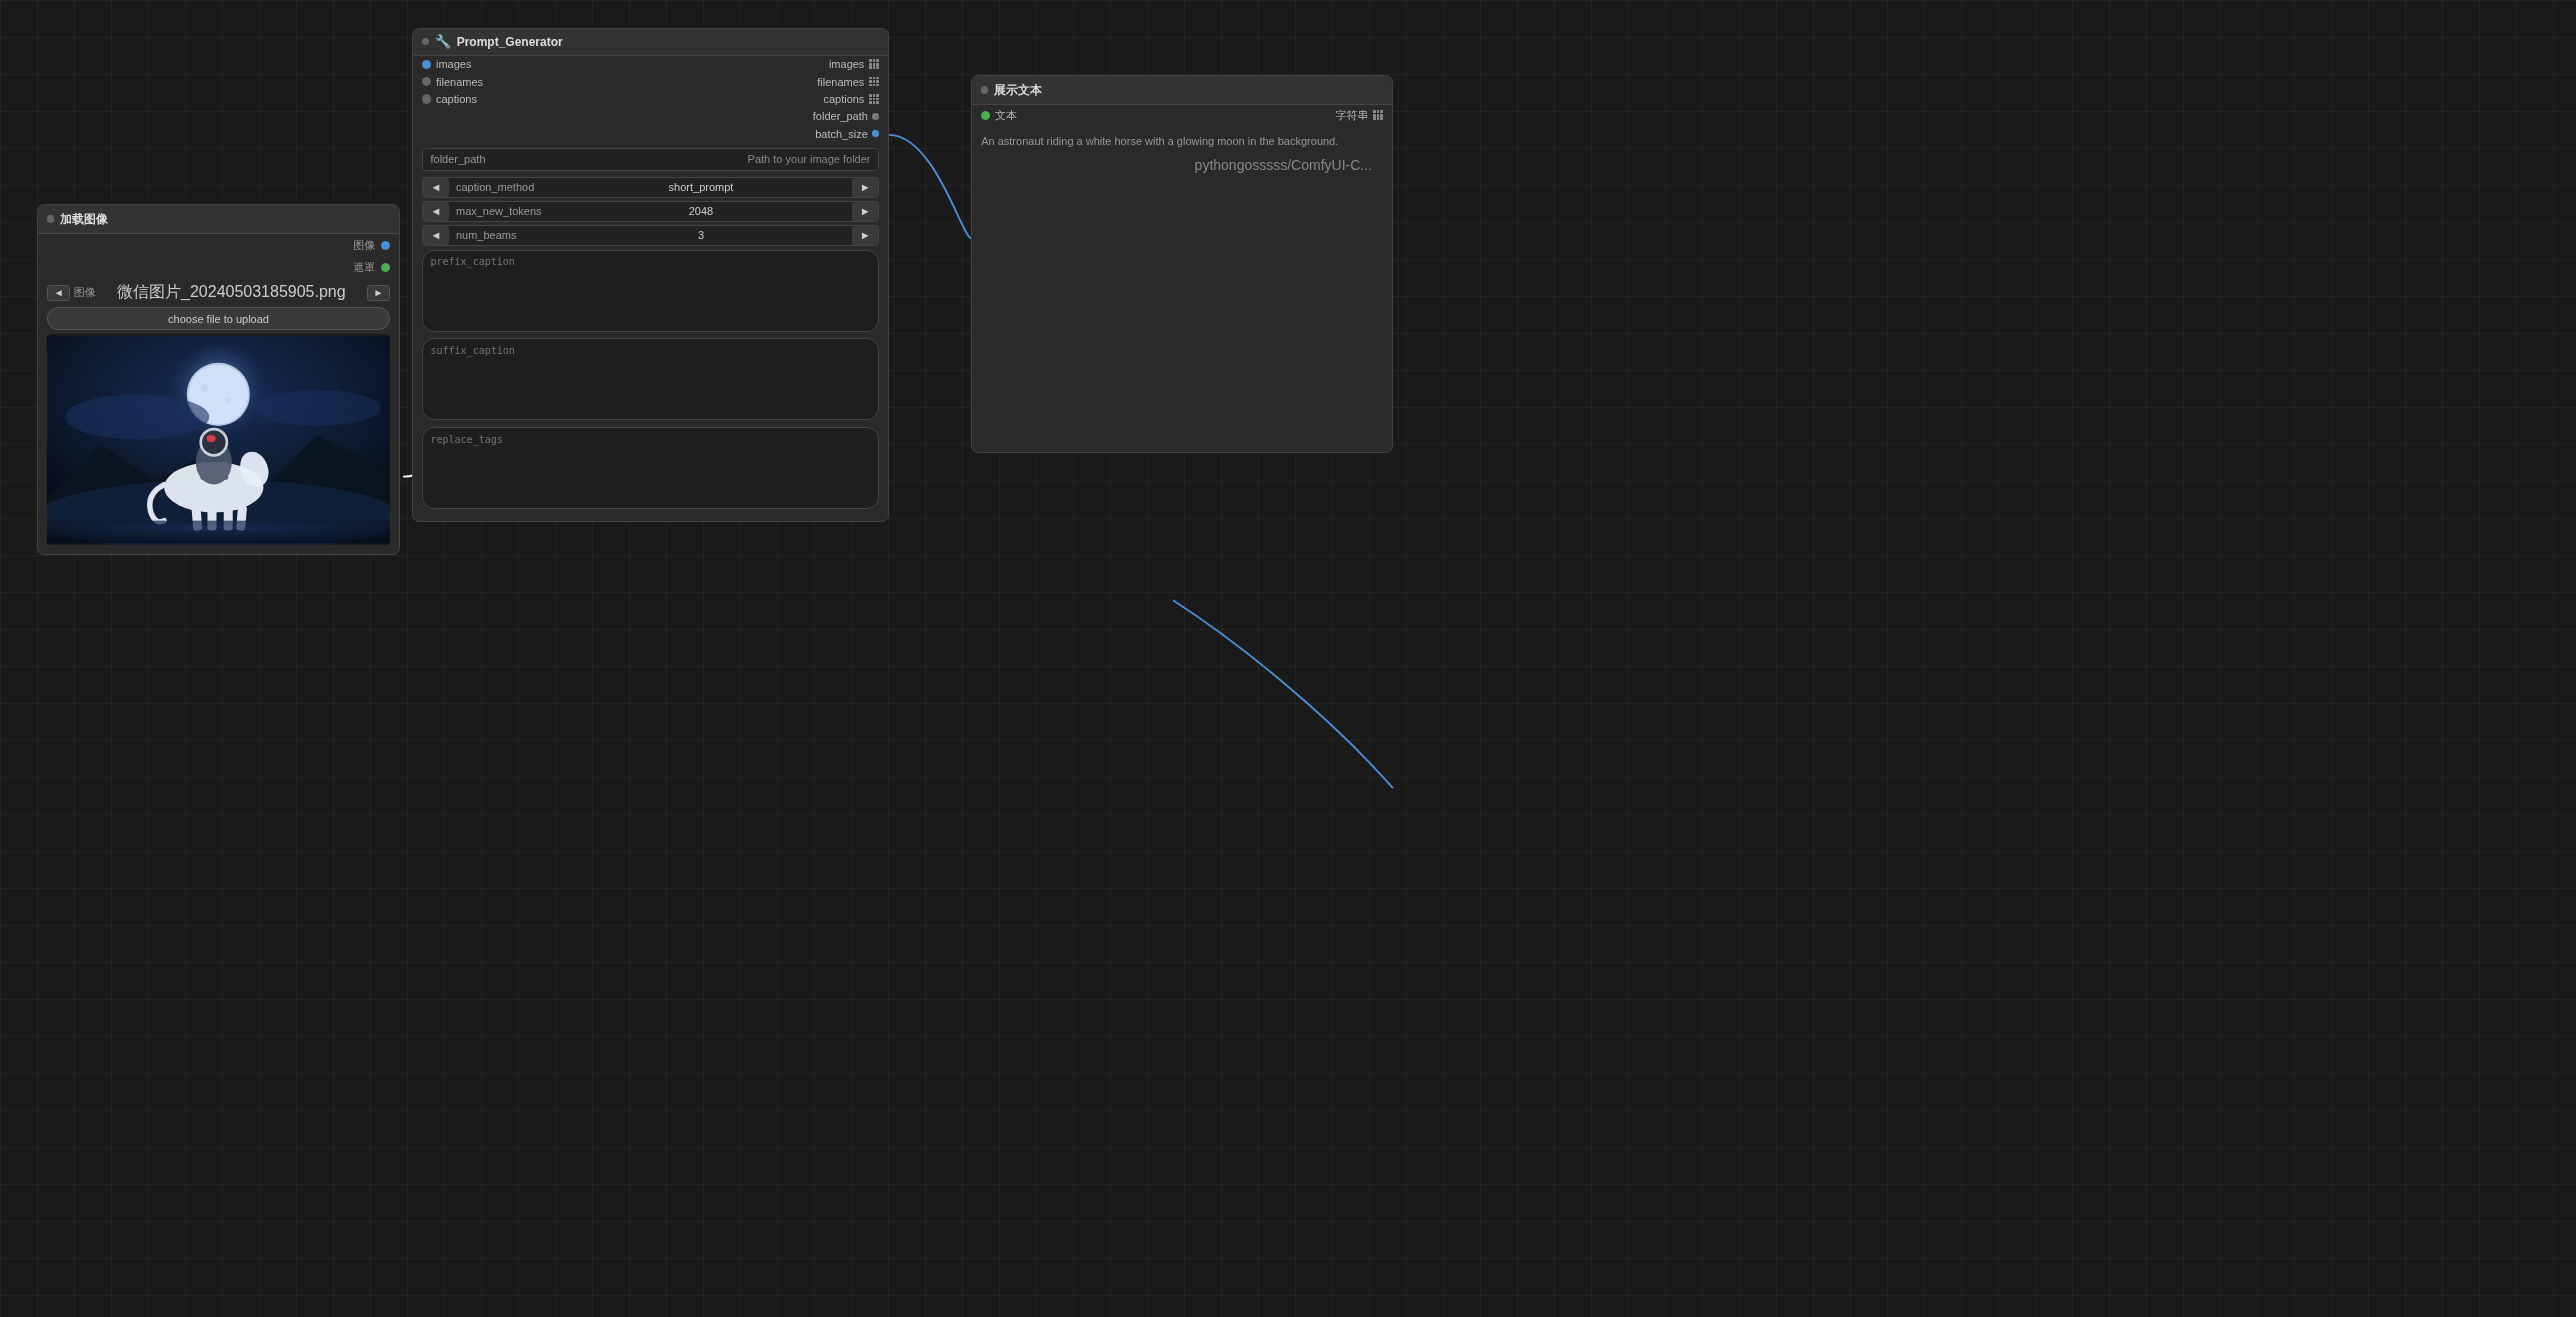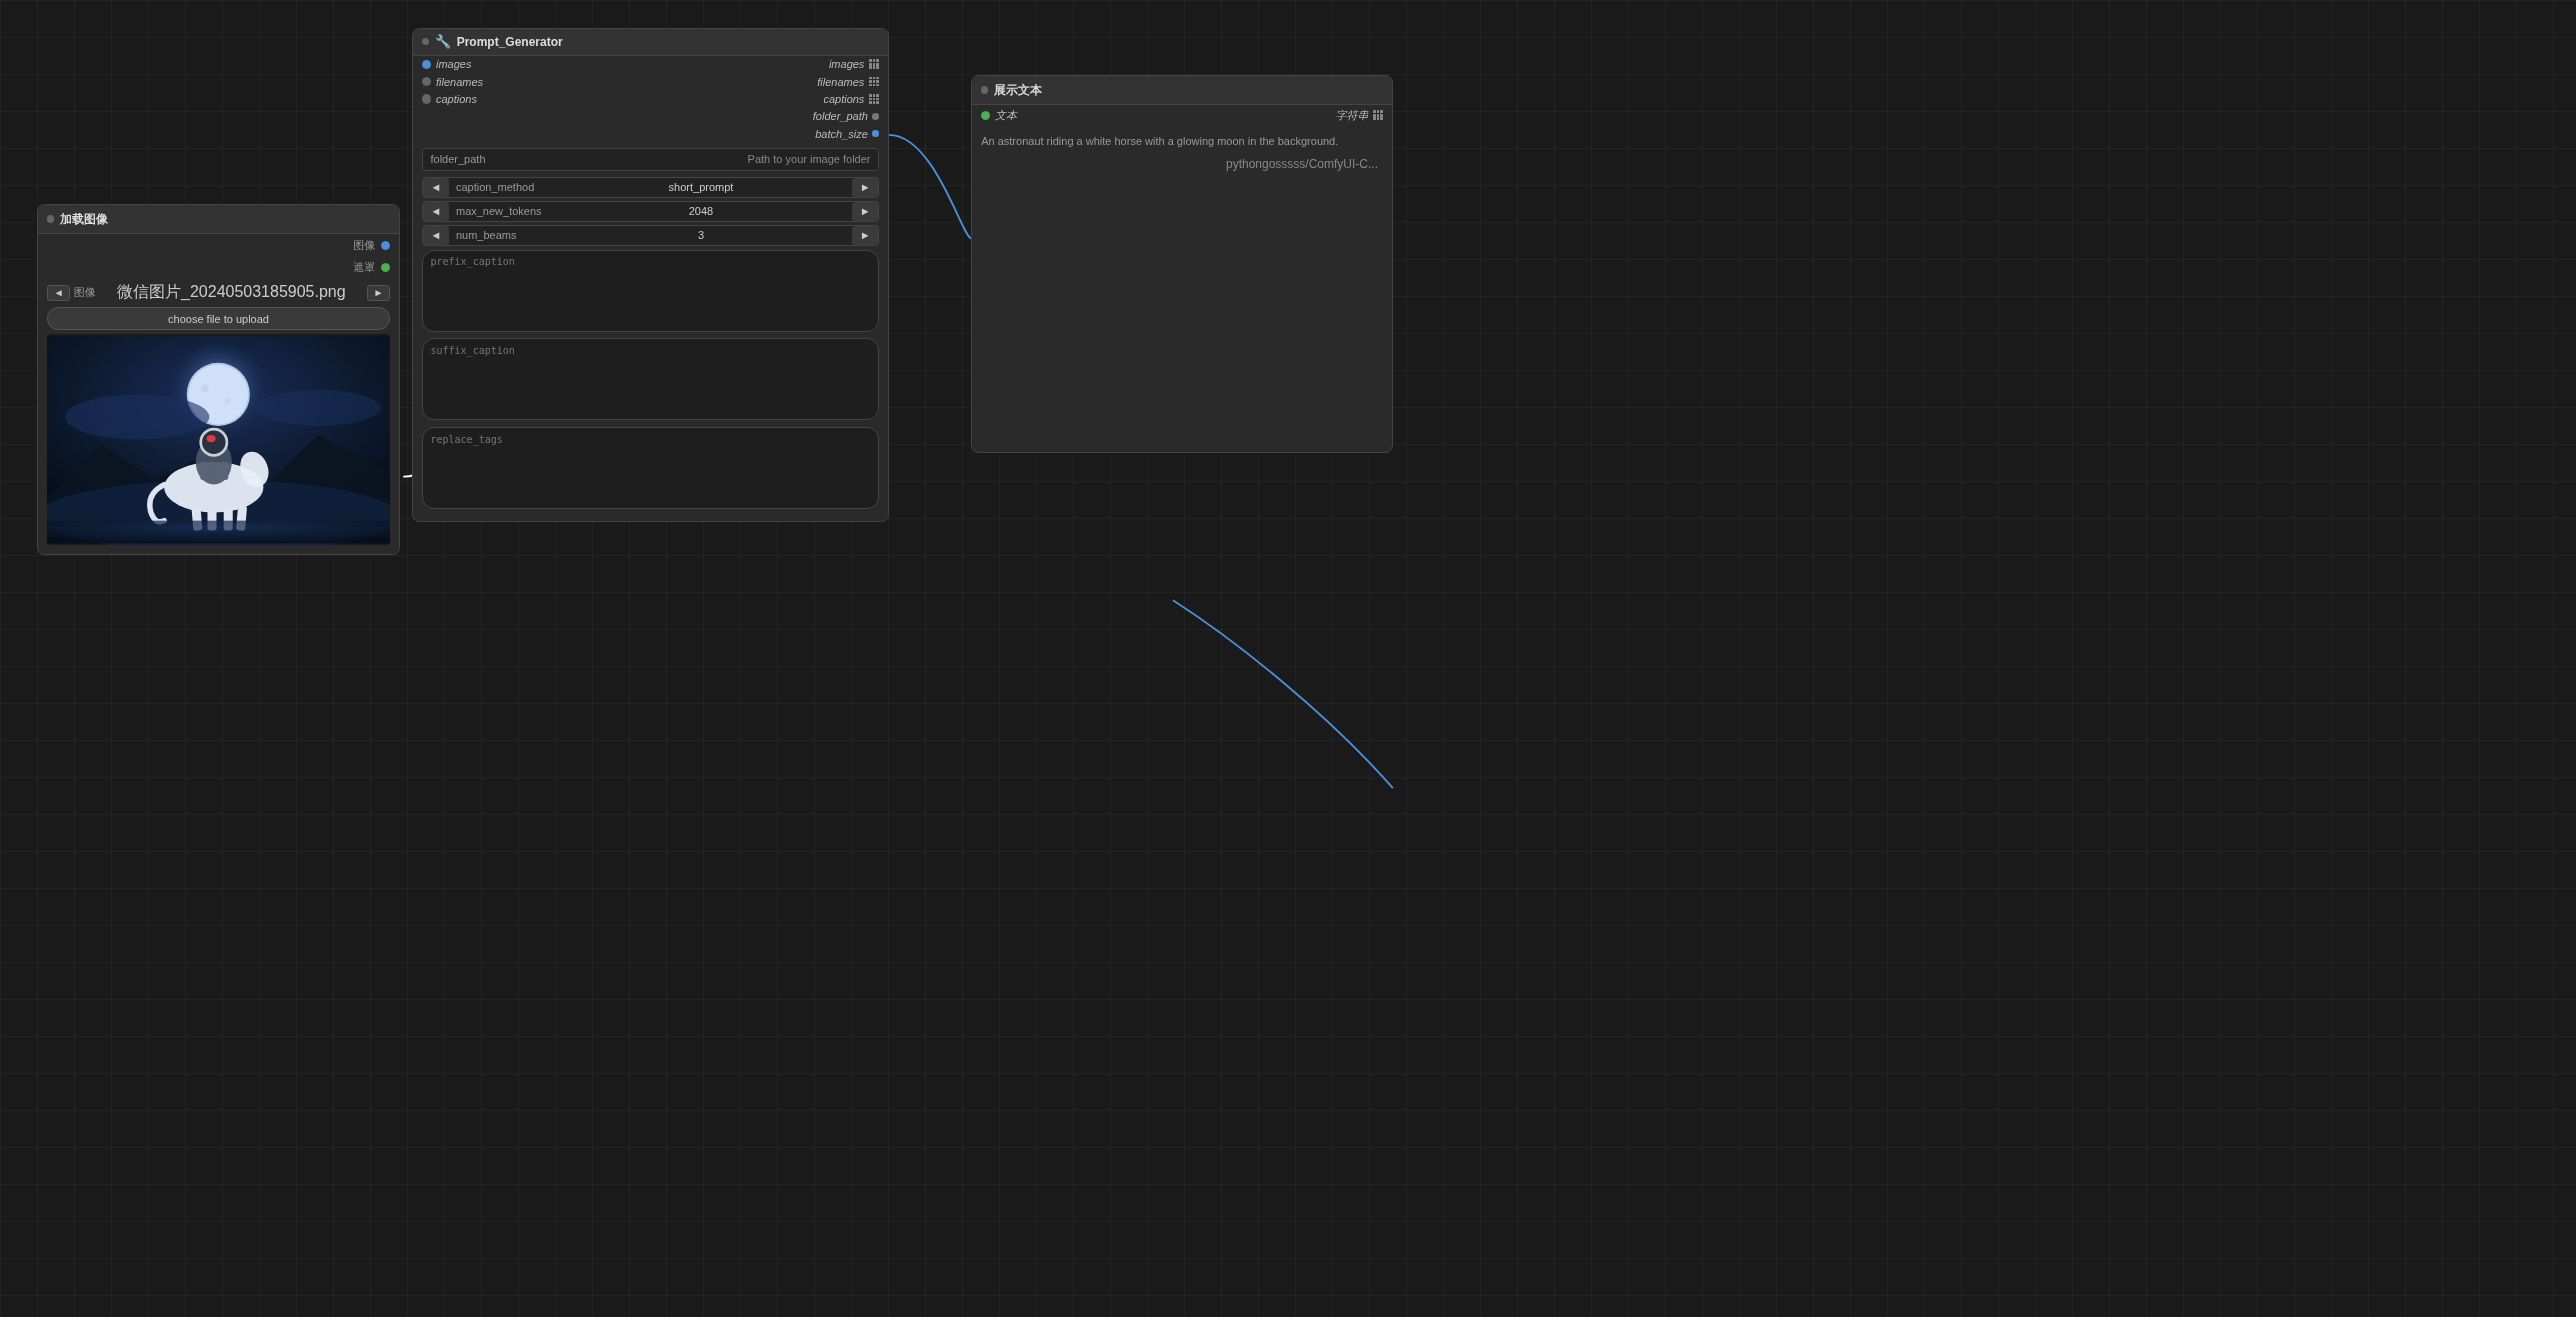--- a/index.html
+++ b/index.html
@@ -130,21 +130,20 @@
       top: 27.5px;
       width: 477px;
     }
 
     .node-io-row {
       display: flex;
       align-items: center;
       padding: 2.7px 9.2px;
       font-size: 11px;
       color: #bbb;
-      font-style: italic;
     }
 
     .io-left { display: flex; align-items: center; gap: 4.6px; flex: 1; }
     .io-right { display: flex; align-items: center; gap: 4.6px; justify-content: flex-end; flex: 1; }
 
     .icon-grid {
       display: inline-grid;
       grid-template-columns: 2.7px 2.7px 2.7px;
       grid-template-rows: 2.7px 2.7px 2.7px;
       gap: 0.9px;
@@ -233,22 +232,22 @@
       pointer-events: none;
     }
 
     .header-icon {
       font-size: 13px;
     }
 
     .top-right-label {
       position: absolute;
       top: 81px;
-      right: 14px;
-      font-size: 12px;
+      right: 20px;
+      font-size: 14px;
       color: #888;
     }
   </style>
 </head>
 <body>
 
 <svg class="connections-svg" xmlns="http://www.w3.org/2000/svg" viewBox="0 0 2811 1438" width="2576" height="1318">
 
   <path d="M 440 520 C 520 520, 480 310, 450 310" stroke="white" stroke-width="2" fill="none"></path>
 

